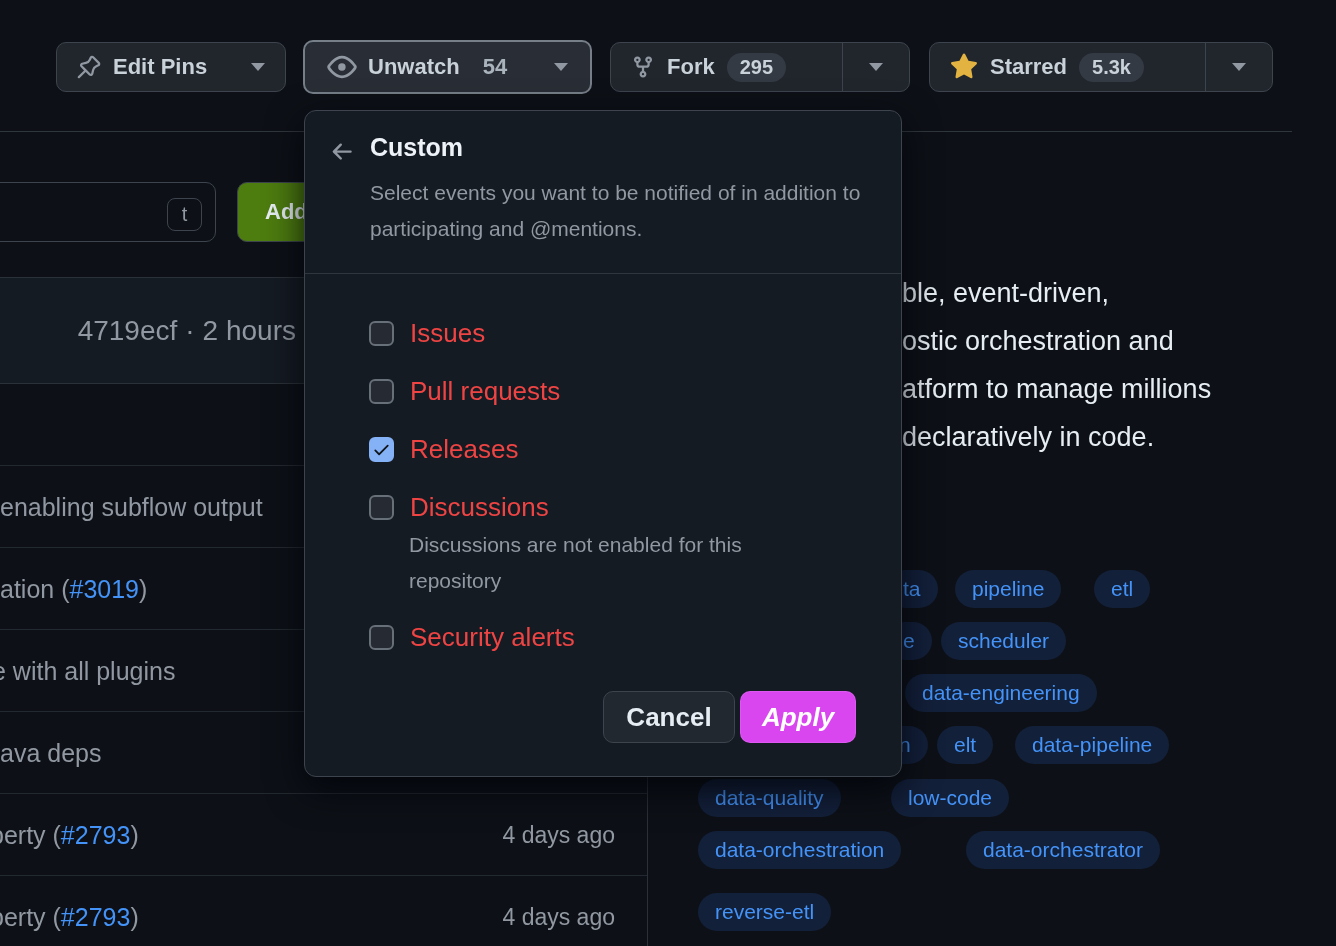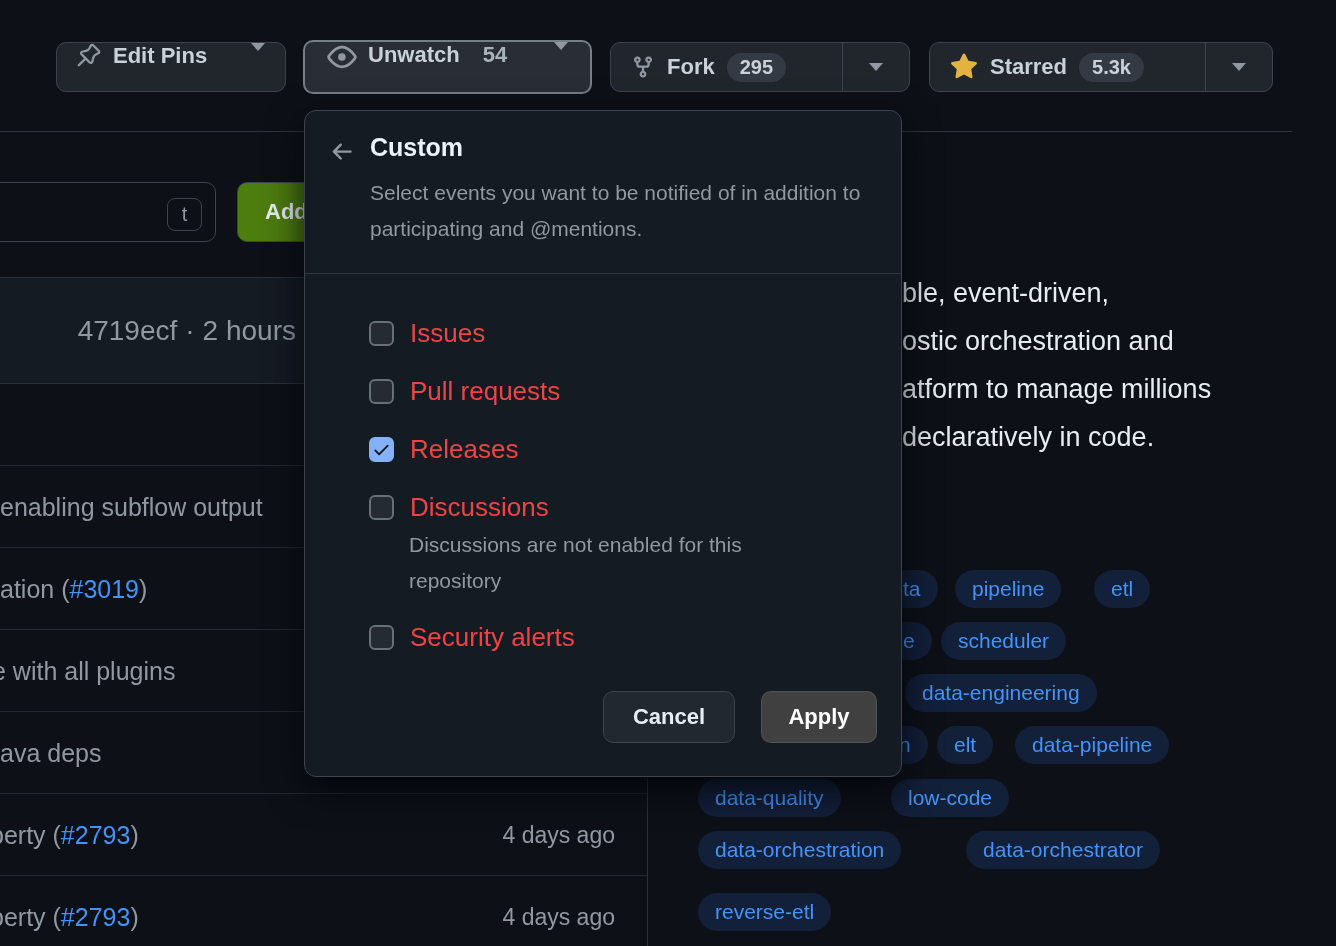--- a/index.html
+++ b/index.html
@@ -7,21 +7,21 @@
   body {
     position:relative; overflow:hidden;
     background:#0d1117;
     font-family:"Liberation Sans","DejaVu Sans",sans-serif;
     color:#e6edf3;
   }
   .abs { position:absolute; }
 
   
   .btn {
-    display:flex; 
+    display:flex; align-items:center;
     background:#21262d; border:1px solid #3d444d; border-radius:10px;
     color:#c9d1d9; font-size:22px; font-weight:600;
   }
   .caret { width:0; height:0; border-left:7px solid transparent; border-right:7px solid transparent; border-top:8px solid #9198a1; }
   .count-pill {
     background:#343a43; border-radius:999px; padding:3px 13px;
     font-size:20px; font-weight:600; color:#c9d1d9;
   }
   #edit-pins { left:56px; top:42px; width:230px; height:50px; padding:0 20px; gap:12px; }
   #unwatch   { left:303px; top:40px; width:289px; height:54px; padding:0 22px; gap:11px;
@@ -92,23 +92,23 @@
   .checkbox { width:25px; height:25px; border-radius:6px;
     border:2px solid #676f79; background:#262b33; display:flex; align-items:center; justify-content:center; }
   .checkbox.checked { background:#85b1f6; border-color:#85b1f6; }
   .checkbox svg { display:none; }
   .checkbox.checked svg { display:block; }
   .opt-label { font-size:26px; color:#ef4444; }
   #opt-note { position:absolute; left:104px; top:416px; width:430px;
     font-size:21px; line-height:36px; color:#9198a1; }
   .panel-btn { position:absolute; top:580px; height:52px; border-radius:10px;
     display:flex; align-items:center; justify-content:center;
-    font-size:22px; font-weight:600; cursor:pointer; }
+    font-size:26px; font-weight:600; cursor:pointer; }
   #cancel-btn { left:298px; width:132px; background:#212830; border:1px solid #3d444d; color:#e6edf3; }
-  #apply-btn  { left:456px; width:116px; background:#404040; border:1px solid rgba(255,255,255,0.1); color:#ffffff; }
+  #apply-btn  { left:435px; width:116px; background:#d946ef; border:1px solid rgba(255,255,255,0.1); color:#ffffff;font-style:italic; }
 </style>
 </head>
 <body>
 
 <div class="btn abs" id="edit-pins">
   <span class="icon">
     <svg width="24" height="24" viewBox="0 0 16 16" fill="#9198a1">
         <path d="m11.294.984 3.722 3.722a1.75 1.75 0 0 1-.504 2.826l-1.327.613a3.089 3.089 0 0 0-1.707 2.084l-.584 2.454c-.317 1.332-1.972 1.8-2.94.832L5.75 11.311 1.78 15.28a.749.749 0 1 1-1.06-1.06l3.969-3.97-2.204-2.204c-.968-.968-.5-2.623.832-2.94l2.454-.584a3.089 3.089 0 0 0 2.084-1.707l.613-1.327a1.75 1.75 0 0 1 2.826-.504ZM6.283 9.723l2.732 2.731a.25.25 0 0 0 .42-.119l.584-2.454a4.589 4.589 0 0 1 2.537-3.098l1.328-.613a.25.25 0 0 0 .072-.404l-3.722-3.722a.25.25 0 0 0-.404.072l-.613 1.328a4.589 4.589 0 0 1-3.098 2.537l-2.454.584a.25.25 0 0 0-.119.42Z"></path>
       </svg>
   </span>

